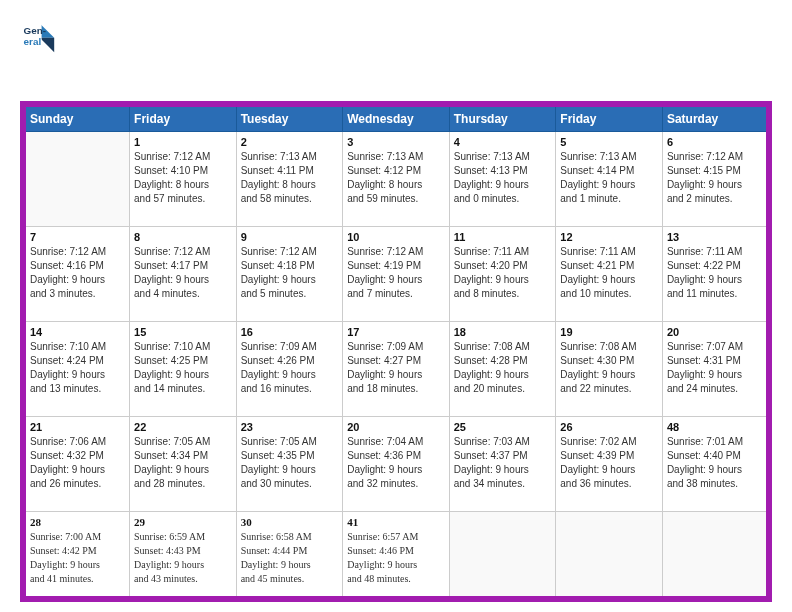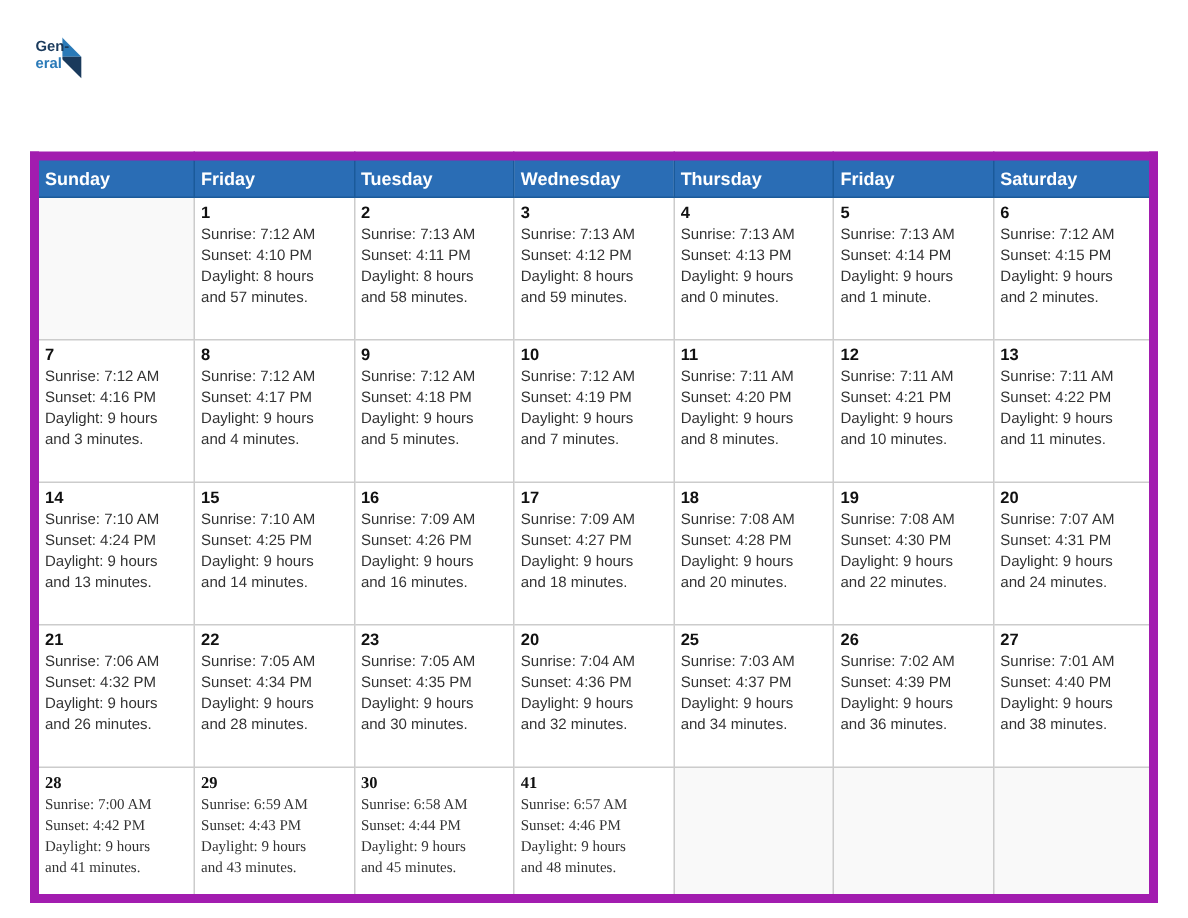--- a/index.html
+++ b/index.html
@@ -242,21 +242,21 @@
           </td>
           <td>
             <div class="day-number">25</div>
             <div class="day-info">Sunrise: 7:03 AM<br>Sunset: 4:37 PM<br>Daylight: 9 hours<br>and 34 minutes.</div>
           </td>
           <td>
             <div class="day-number">26</div>
             <div class="day-info">Sunrise: 7:02 AM<br>Sunset: 4:39 PM<br>Daylight: 9 hours<br>and 36 minutes.</div>
           </td>
           <td>
-            <div class="day-number">27</div>
+            <div class="day-number">48</div>
             <div class="day-info">Sunrise: 7:01 AM<br>Sunset: 4:40 PM<br>Daylight: 9 hours<br>and 38 minutes.</div>
           </td>
         </tr>
         <tr>
           <td>
             <div class="day-number">28</div>
             <div class="day-info">Sunrise: 7:00 AM<br>Sunset: 4:42 PM<br>Daylight: 9 hours<br>and 41 minutes.</div>
           </td>
           <td>
             <div class="day-number">29</div>

